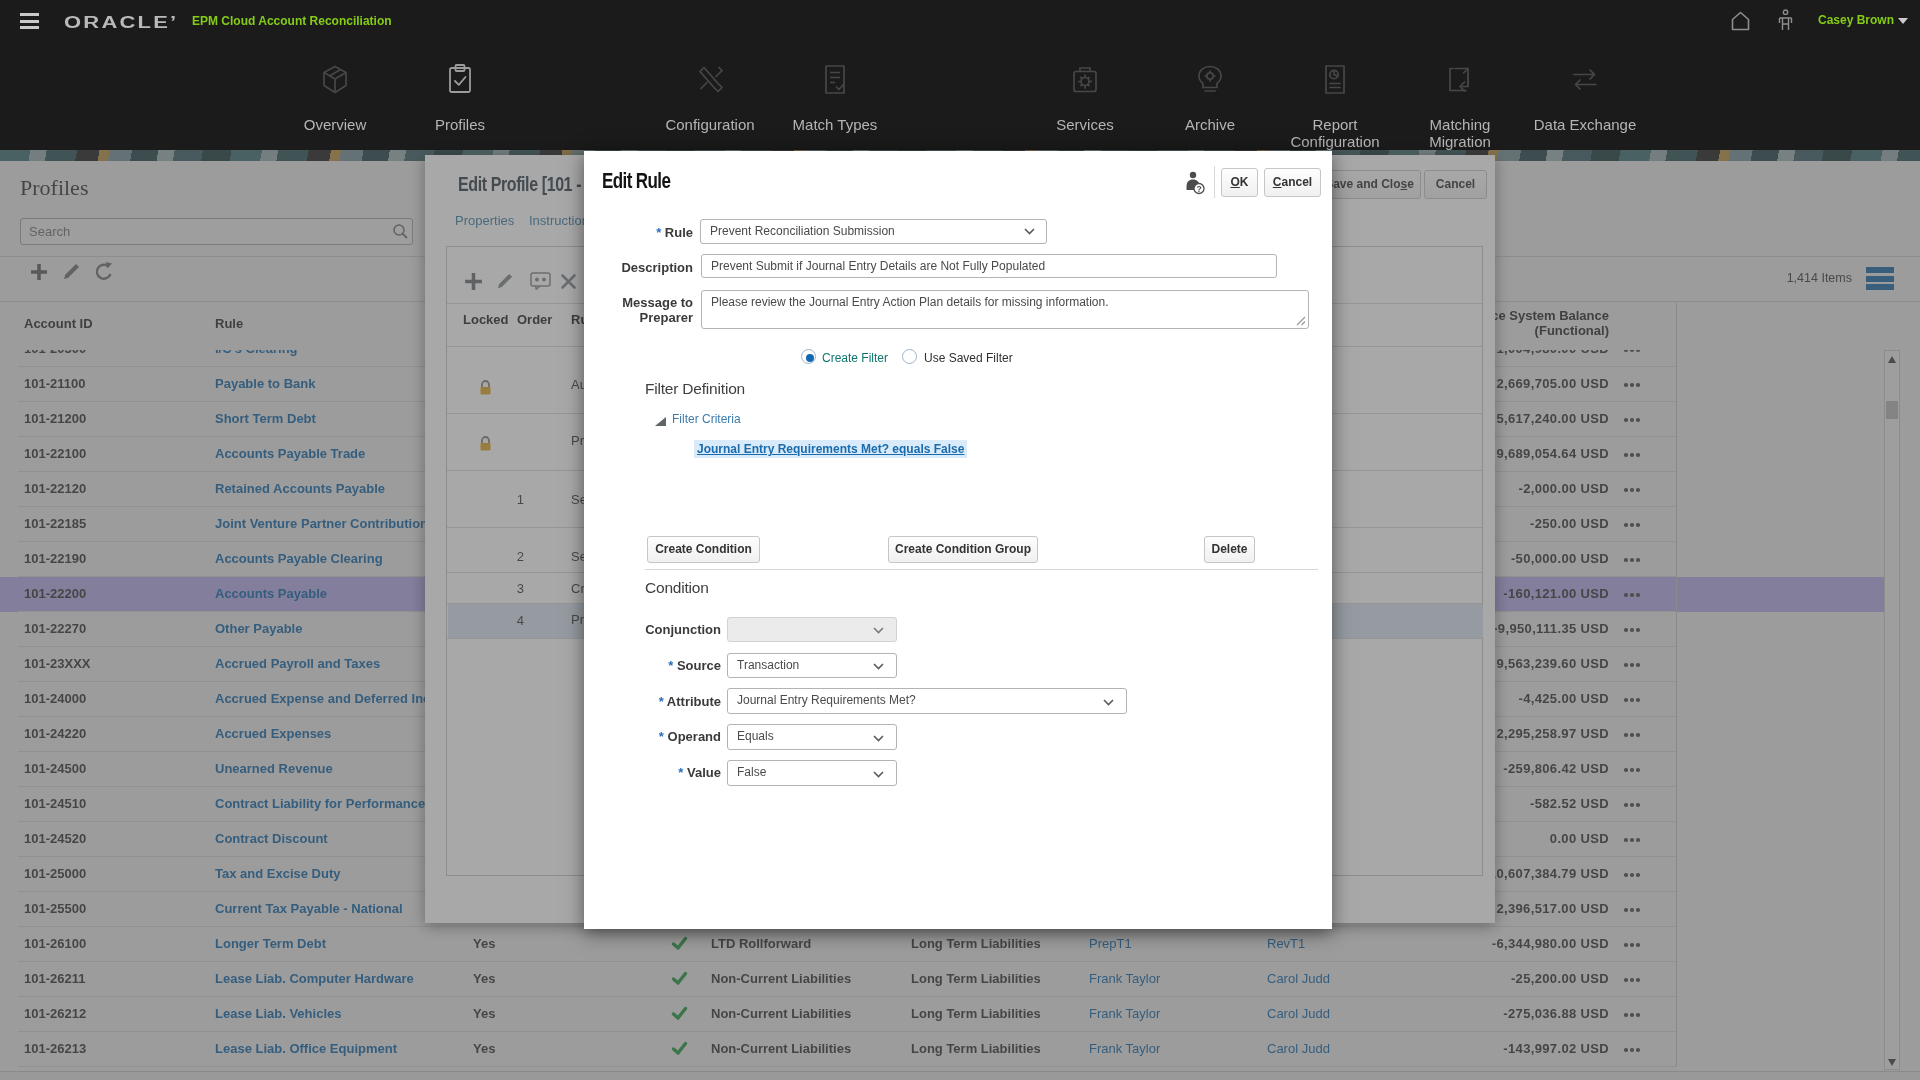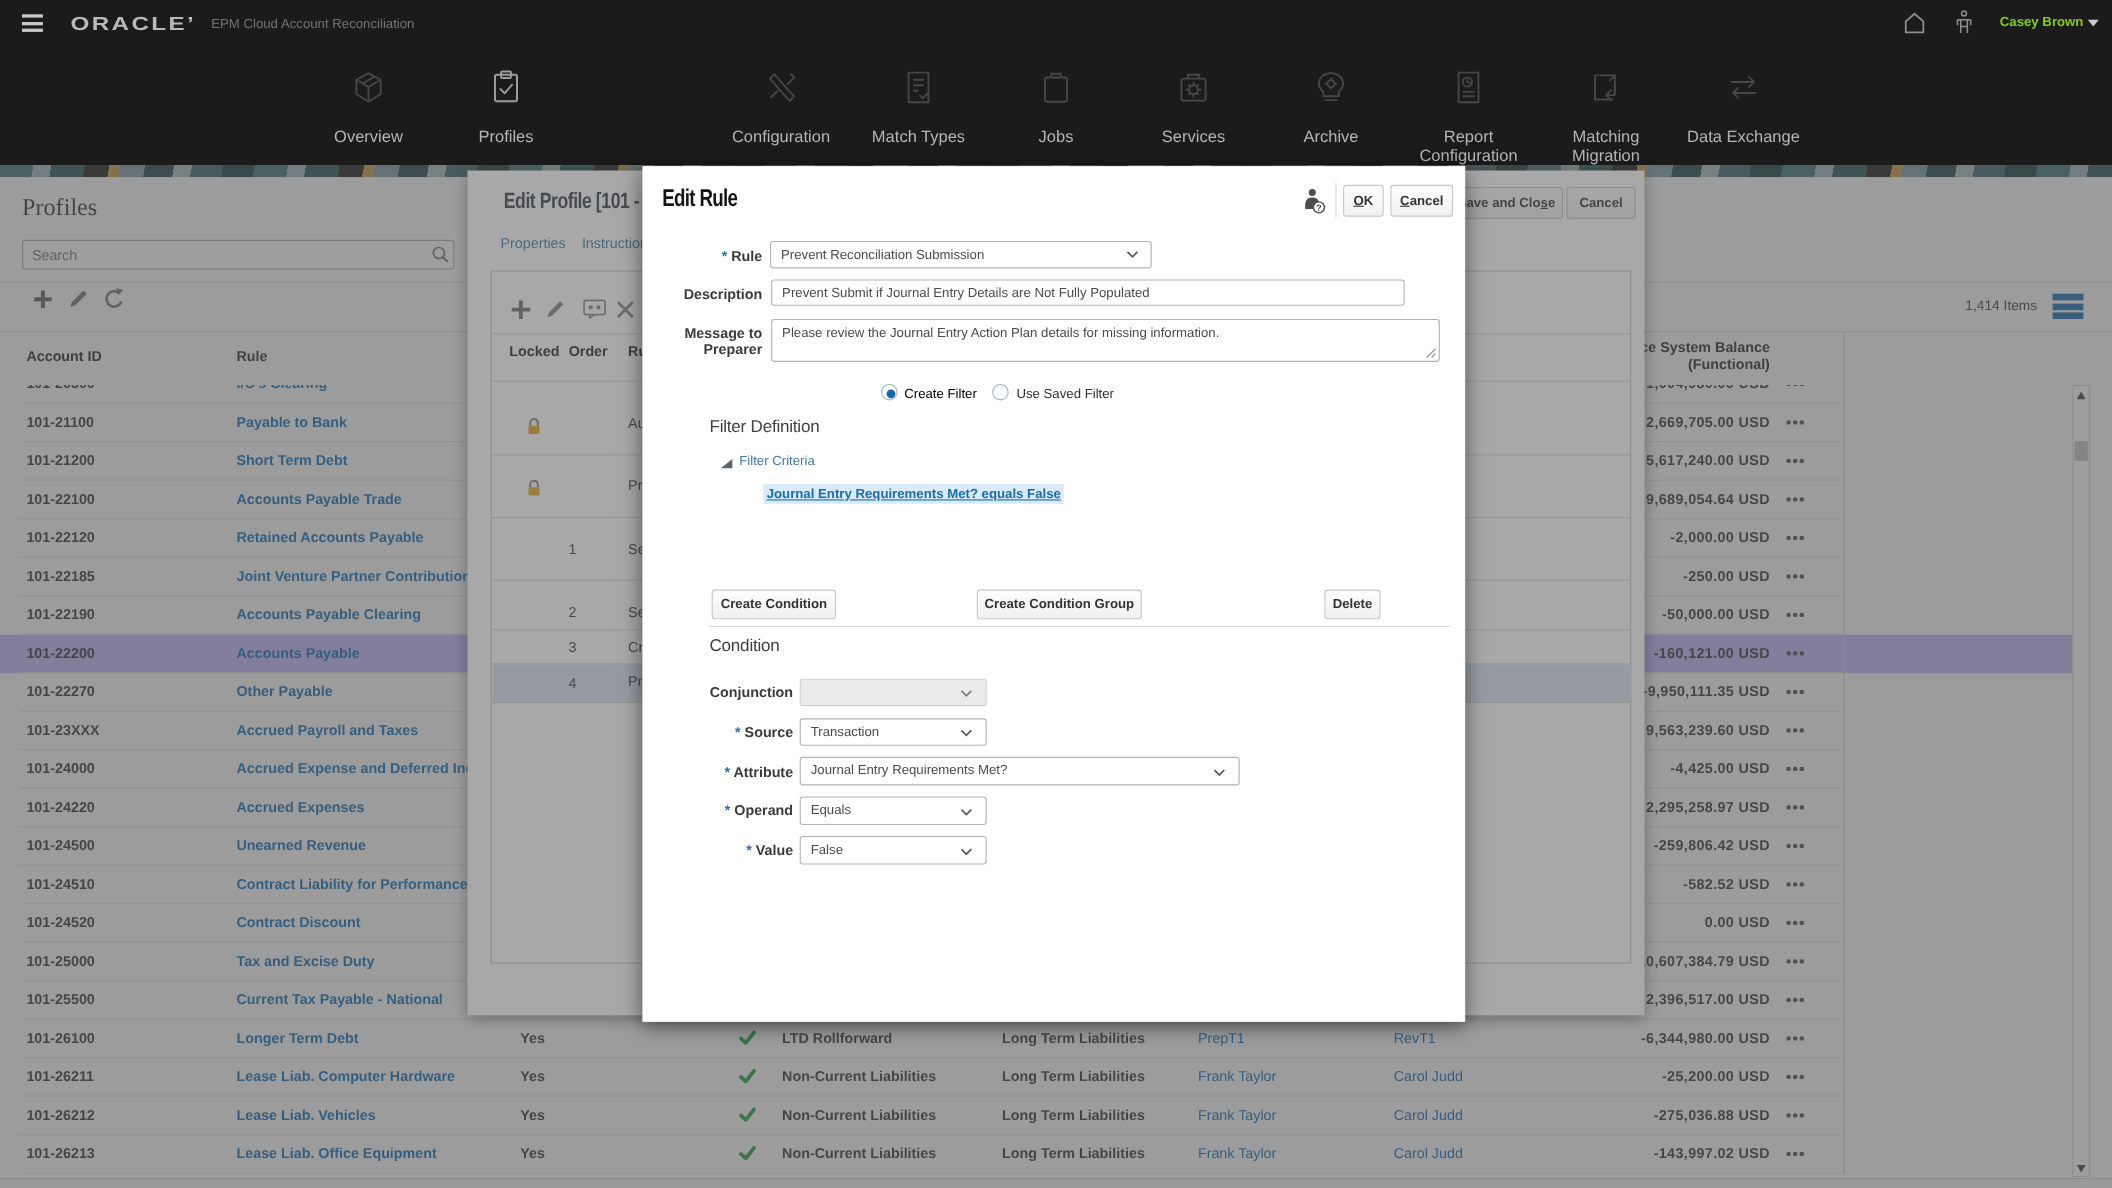--- a/index.html
+++ b/index.html
@@ -4,21 +4,21 @@
 <style>
 * { margin:0; padding:0; box-sizing:border-box; }
 html,body { width:1920px; height:1080px; overflow:hidden; background:#9a9a9a; font-family:"Liberation Sans", sans-serif; }
 .abs { position:absolute; }
 #stage { position:relative; width:1920px; height:1080px; overflow:hidden; }
 
 
 #hdr { position:absolute; left:0; top:0; width:1920px; height:150px; background:#1b1b1b; z-index:1; }
 #burger div { width:19px; height:3px; background:#c9c9c9; margin-bottom:3.5px; }
 #ologo { position:absolute; left:64px; top:12px; color:#b9b9b9; font-size:22px; font-weight:bold; letter-spacing:2.2px; transform:scaleY(0.78); transform-origin:left top; }
-#apptitle { position:absolute; left:192px; top:14px; color:#737373; font-size:12px; font-weight:normal; }
+#apptitle { position:absolute; left:192px; top:14px; color:#84cc16; font-size:12px; font-weight:bold; }
 #casey { position:absolute; left:1818px; top:13px; color:#84cc16; font-size:12px; font-weight:bold; }
 .navitem { position:absolute; top:61px; width:140px; text-align:center; color:#b5b5b5; font-size:15px; }
 .navitem svg { display:block; margin:0 auto 18px auto; }
 .nl { line-height:17px; }
 
 
 #texband { position:absolute; left:0; top:150px; width:1920px; height:11px; z-index:1;
   background:repeating-linear-gradient(100deg, #3f7478 0 30px, #9fb6ba 30px 46px, #2a5558 46px 76px, #191919 76px 98px, #c99b3e 98px 108px, #7d9ba1 108px 130px, #1f4549 130px 156px, #a8bcbf 156px 172px, #39646a 172px 200px, #17383c 200px 228px); }
 
 
@@ -121,29 +121,20 @@
   <div class="navitem" style="left:765px;">
     <svg width="36" height="37" viewBox="0 0 36 36">
           <g fill="none" stroke="#474747" stroke-width="1.7" stroke-linejoin="round">
             <path d="M9 4.5 L27 4.5 L27 31.5 L9 31.5 Z"></path>
             <path d="M13 11 L23 11 M13 16 L23 16 M13 21 L18 21"></path>
             <path d="M19.5 25.5 L22 28 L26.5 23" stroke-linecap="round"></path>
           </g>
         </svg>
     <div class="nl">Match Types</div>
   </div>
-  <div class="navitem" style="left:890px;">
-    <svg width="36" height="37" viewBox="0 0 36 36">
-          <g fill="none" stroke="#474747" stroke-width="1.7">
-            <rect x="8" y="9" width="20" height="22" rx="2"></rect>
-            <path d="M13.5 9 L13.5 5.5 L22.5 5.5 L22.5 9"></path>
-          </g>
-        </svg>
-    <div class="nl">Jobs</div>
-  </div>
   <div class="navitem" style="left:1015px;">
     <svg width="36" height="37" viewBox="0 0 36 36">
           <g fill="none" stroke="#474747" stroke-width="1.7">
             <rect x="7" y="10" width="22" height="20" rx="2"></rect>
             <path d="M13 10 L13 6.5 L23 6.5 L23 10"></path>
             <circle cx="18" cy="20" r="4"></circle>
             <path d="M18 13.5 L18 15 M18 25 L18 26.5 M11.5 20 L13 20 M23 20 L24.5 20 M13.8 15.8 L14.9 16.9 M21.1 23.1 L22.2 24.2 M22.2 15.8 L21.1 16.9 M14.9 23.1 L13.8 24.2" stroke-linecap="round"></path>
           </g>
         </svg>
     <div class="nl">Services</div>
@@ -635,21 +626,21 @@
   <div class="inp" style="left:117px; top:103px; width:576px; height:24px;">Prevent Submit if Journal Entry Details are Not Fully Populated</div>
 
   <div class="lbl" style="left:0px; top:144px; width:109px;">Message to<br>Preparer</div>
   <div class="inp" style="left:117px; top:139px; width:608px; height:39px;">Please review the Journal Entry Action Plan details for missing information.</div>
   <svg class="abs" style="left:712px; top:165px;" width="10" height="10" viewBox="0 0 10 10">
         <path d="M9 1 L1 9 M9 5.5 L5.5 9" stroke="#9a9a9a" stroke-width="1.2"></path>
       </svg>
 
   <div class="abs" style="left:217px; top:198px; width:15px; height:15px; border:1.5px solid #9eb4c8; border-radius:50%; background:#fff;"></div>
   <div class="abs" style="left:221.5px; top:202.5px; width:8px; height:8px; border-radius:50%; background:#1468b2;"></div>
-  <div class="abs" style="left:238px; top:200px; font-size:12px; color:#000000;">Create Filter</div>
+  <div class="abs" style="left:238px; top:200px; font-size:12px; color:#0f766e;">Create Filter</div>
   <div class="abs" style="left:318px; top:198px; width:15px; height:15px; border:1.5px solid #9eb4c8; border-radius:50%; background:#fff;"></div>
   <div class="abs" style="left:340px; top:200px; font-size:12px; color:#303030;">Use Saved Filter</div>
 
   <div class="sect" style="left:61px; top:229px;">Filter Definition</div>
   <svg class="abs" style="left:71px; top:266px;" width="11" height="9" viewBox="0 0 11 9">
         <path d="M11 0 L11 9 L0 9 Z" fill="#5f6468"></path>
       </svg>
   <div class="abs" style="left:88px; top:261px; font-size:12px; color:#3d7cab;">Filter Criteria</div>
   <div class="abs" style="left:110px; top:289px; background:#d9eafa; padding:2px 3px; font-size:12px; font-weight:bold; color:#1a6cad;"><u>Journal Entry Requirements Met? equals False</u></div>
 

